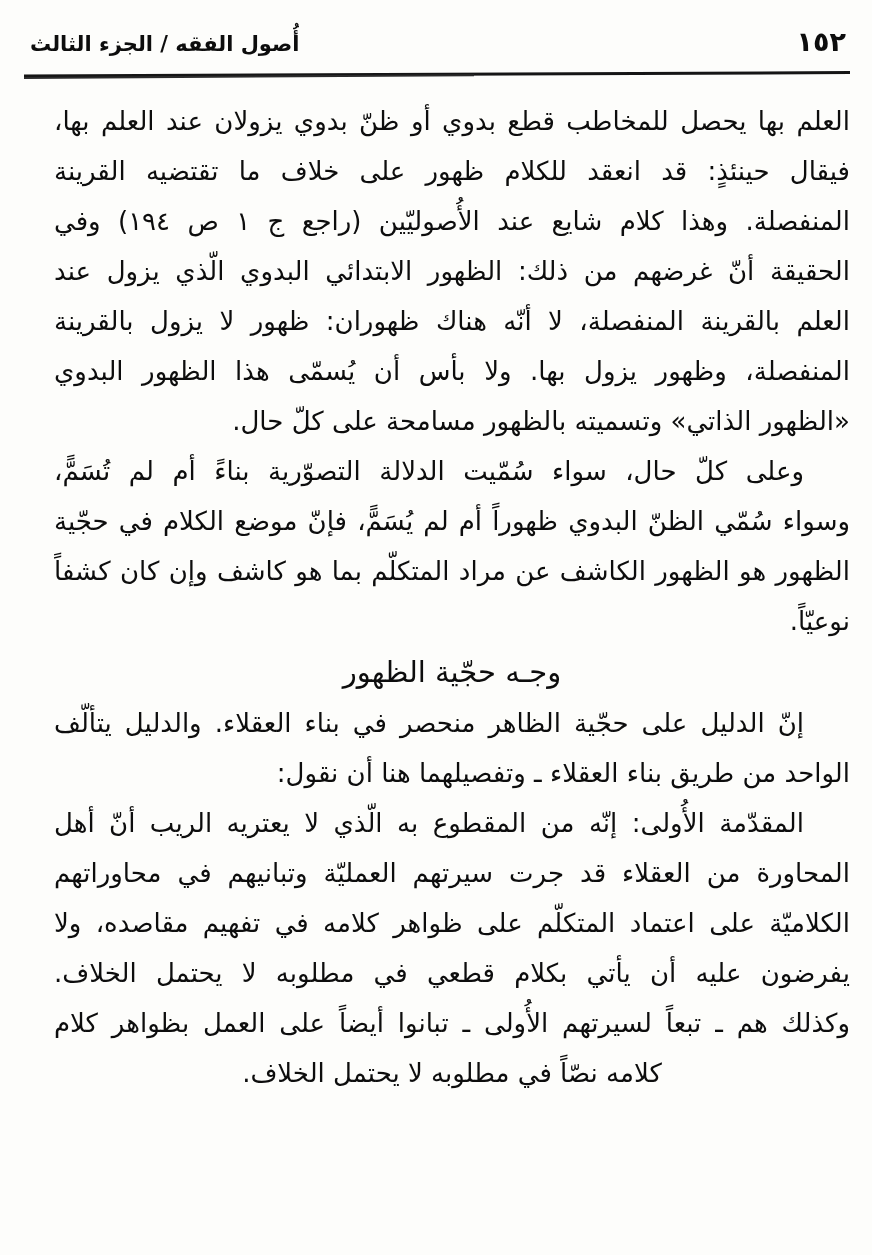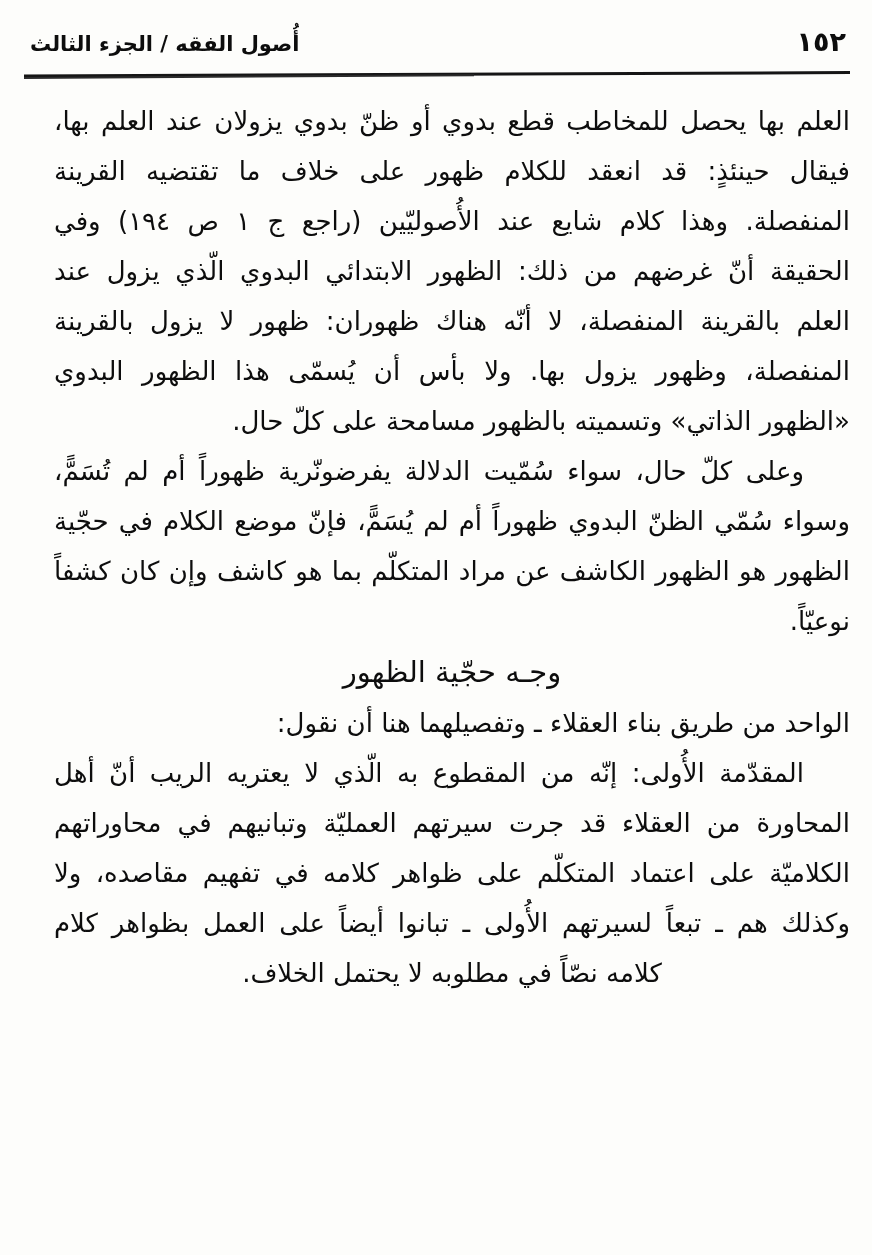--- a/index.html
+++ b/index.html
@@ -100,29 +100,31 @@
   <main class="body">
 
     <p class="ln jl">العلم بها يحصل للمخاطب قطع بدوي أو ظنّ بدوي يزولان عند العلم بها،</p>
     <p class="ln jl">فيقال حينئذٍ: قد انعقد للكلام ظهور على خلاف ما تقتضيه القرينة</p>
     <p class="ln jl">المنفصلة. وهذا كلام شايع عند الأُصوليّين (راجع ج ١ ص ١٩٤) وفي</p>
     <p class="ln jl">الحقيقة أنّ غرضهم من ذلك: الظهور الابتدائي البدوي الّذي يزول عند</p>
     <p class="ln jl">العلم بالقرينة المنفصلة، لا أنّه هناك ظهوران: ظهور لا يزول بالقرينة</p>
     <p class="ln jl">المنفصلة، وظهور يزول بها. ولا بأس أن يُسمّى هذا الظهور البدوي</p>
     <p class="ln sl">«الظهور الذاتي» وتسميته بالظهور مسامحة على كلّ حال.</p>
 
-    <p class="ln jl ind">وعلى كلّ حال، سواء سُمّيت الدلالة يفرضونّرية ظهوراً أم لم تُسَمًّ،</p>
+    <p class="ln jl ind">وعلى كلّ حال، سواء سُمّيت الدلالة التصوّرية بناءً أم لم تُسَمًّ،</p>
     <p class="ln jl">وسواء سُمّي الظنّ البدوي ظهوراً أم لم يُسَمًّ، فإنّ موضع الكلام في حجّية</p>
     <p class="ln jl">الظهور هو الظهور الكاشف عن مراد المتكلّم بما هو كاشف وإن كان كشفاً</p>
     <p class="ln sl">نوعيّاً.</p>
 
     <h2 class="section-heading">وجـه حجّية الظهور</h2>
 
+    <p class="ln jl ind">إنّ الدليل على حجّية الظاهر منحصر في بناء العقلاء. والدليل يتألّف</p>
     <p class="ln sl">الواحد من طريق بناء العقلاء ـ وتفصيلهما هنا أن نقول:</p>
 
     <p class="ln jl ind">المقدّمة الأُولى: إنّه من المقطوع به الّذي لا يعتريه الريب أنّ أهل</p>
     <p class="ln jl">المحاورة من العقلاء قد جرت سيرتهم العمليّة وتبانيهم في محاوراتهم</p>
     <p class="ln jl">الكلاميّة على اعتماد المتكلّم على ظواهر كلامه في تفهيم مقاصده، ولا</p>
+    <p class="ln jl">يفرضون عليه أن يأتي بكلام قطعي في مطلوبه لا يحتمل الخلاف.</p>
     <p class="ln jl">وكذلك هم ـ تبعاً لسيرتهم الأُولى ـ تبانوا أيضاً على العمل بظواهر كلام</p>
     <p class="ln cl">كلامه نصّاً في مطلوبه لا يحتمل الخلاف.</p>
 
   </main>
 </div>
 
 </body></html>

